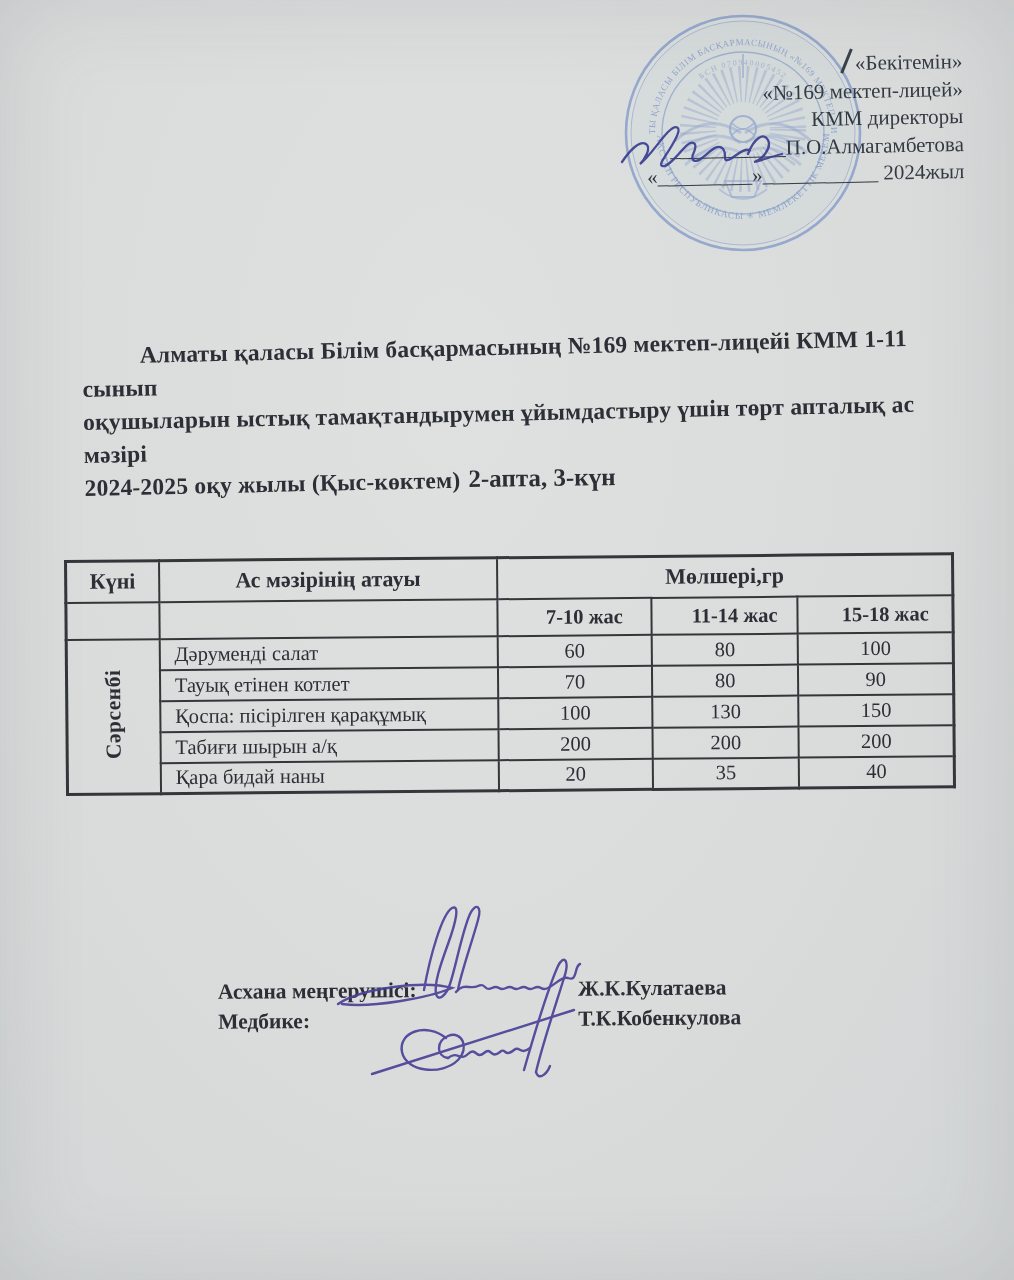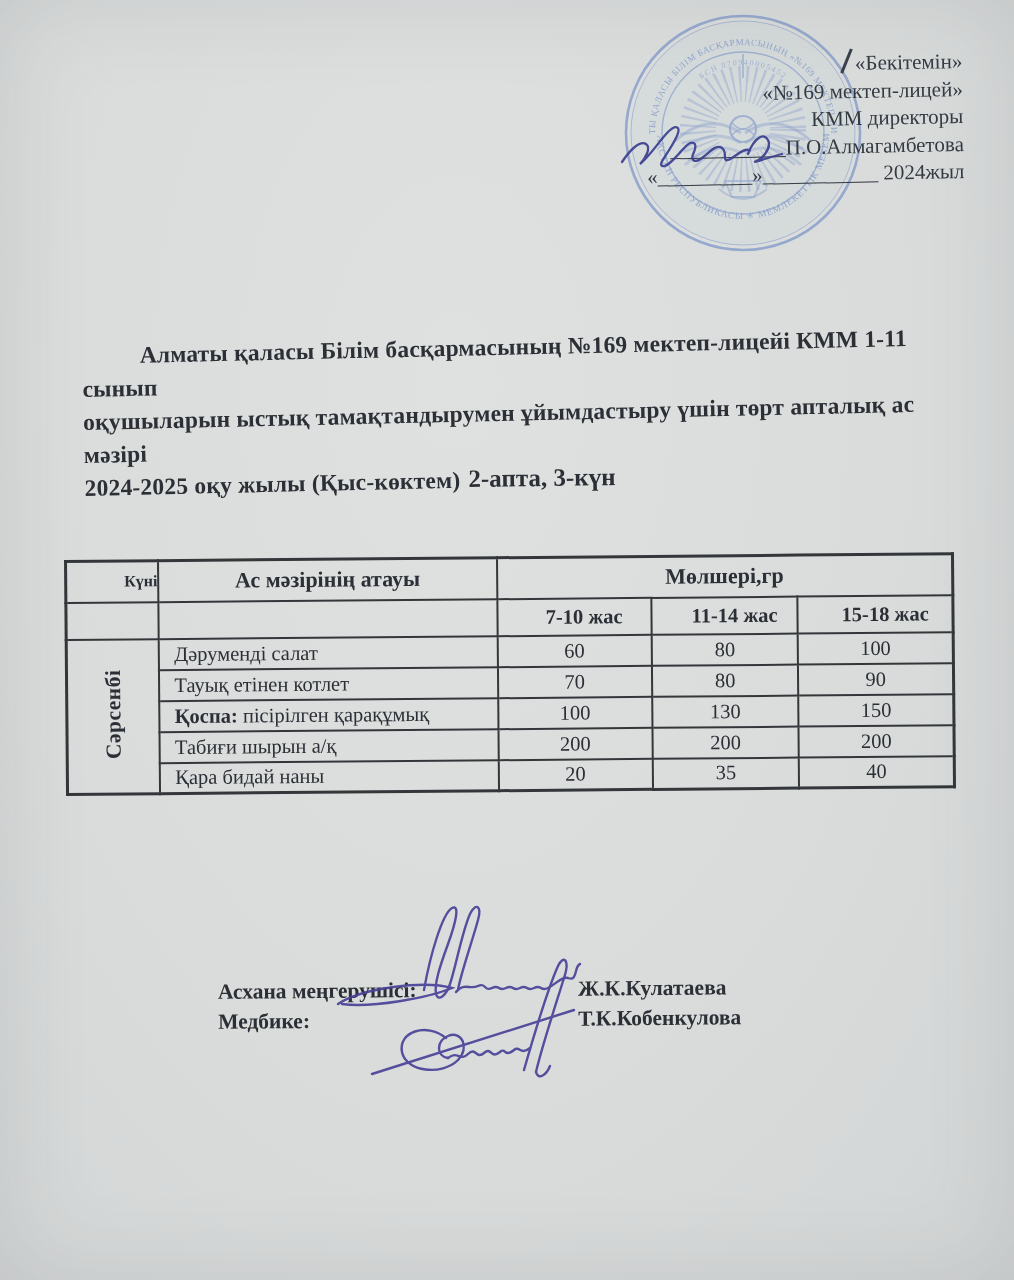--- a/index.html
+++ b/index.html
@@ -62,27 +62,27 @@
     position:absolute;left:64px;top:560px;width:890px;
     border-collapse:collapse;
     transform:rotate(-0.5deg);transform-origin:left top;
     font-size:20.5px;
   }
   .menu-table td,.menu-table th{
     border:2px solid var(--tborder);
     vertical-align:middle;
   }
   .menu-table{border:3px solid var(--tborder);}
-  th.h-day{width:95px;height:41px;font-size:16px;text-align:right;}
+  th.h-day{width:95px;height:41px;font-size:22px;}
   th.h-dish{width:347px;font-size:22px;}
   th.h-portion{font-size:22px;}
   .age-row td{height:37px;font-weight:bold;font-size:20.5px;padding-left:20px;}
   .body-row td{height:31px;}
   td.dish{padding-left:14px;text-align:left;font-weight:normal;}
-  td.dish b{font-weight:bold;}
+  td.dish b{font-weight:normal;}
   td.val{text-align:center;width:158px;}
   td.val2{width:150px;}
   td.val3{width:159px;}
   td.day-cell{text-align:center;}
   .day-vertical{
     display:inline-block;
     writing-mode:vertical-rl;
     transform:rotate(180deg);
     font-weight:bold;font-size:21.5px;letter-spacing:.5px;
   }

